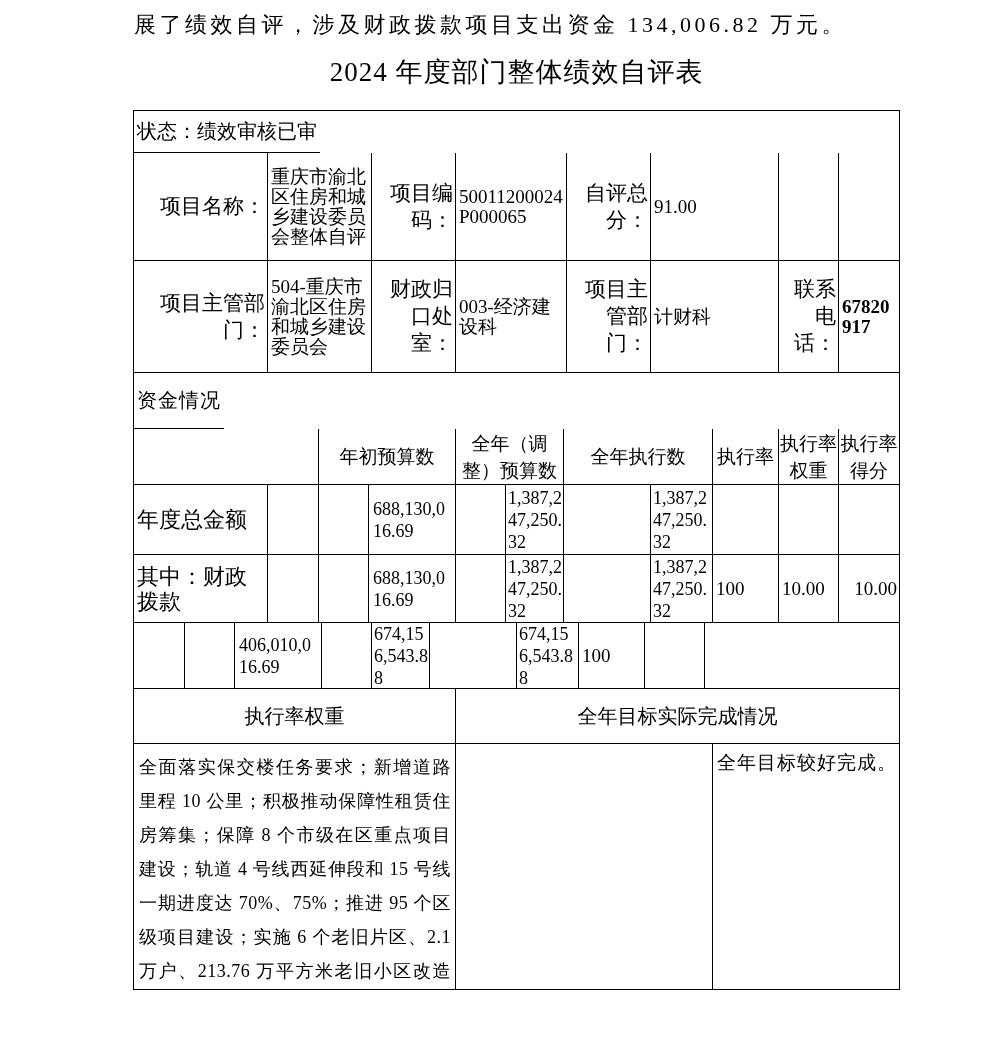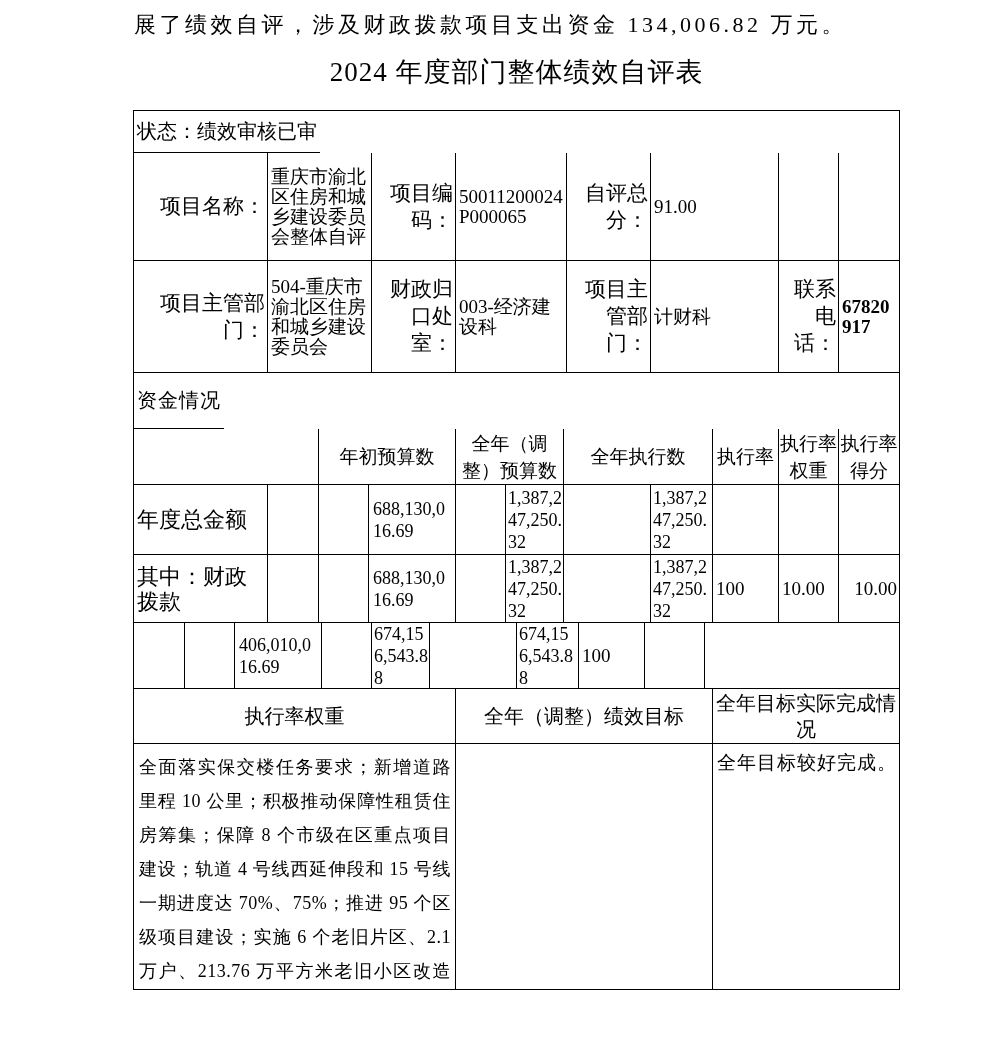--- a/index.html
+++ b/index.html
@@ -177,21 +177,20 @@
       <div class="cell fw-e4"></div>
       <div class="cell fw-exec num num-exec">674,156,543.88</div>
       <div class="cell fw-rate rate-val">100</div>
       <div class="cell fw-wt rate-val"></div>
       <div class="cell fw-score score-r"></div>
     </div>
 
 
     <div class="row h-ghdr">
       <div class="cell gw1 ghdr">执行率权重</div>
-      <div class="cell gw2 ghdr">全年（调整）绩效目标</div>
       <div class="cell gw3 ghdr">全年目标实际完成情况</div>
     </div>
 
     <div class="row h-gbody">
       <div class="cell gw1 goal-text">全面落实保交楼任务要求；新增道路里程 10 公里；积极推动保障性租赁住房筹集；保障 8 个市级在区重点项目建设；轨道 4 号线西延伸段和 15 号线一期进度达 70%、75%；推进 95 个区级项目建设；实施 6 个老旧片区、2.1 万户、213.76 万平方米老旧小区改造提升工程；完成统景镇中坪村岭上人家市级巴蜀美丽庭院建设，加快推进建设石壁</div>
       <div class="cell gw2"></div>
       <div class="cell gw3 completion">全年目标较好完成。</div>
     </div>
 
   </div>

